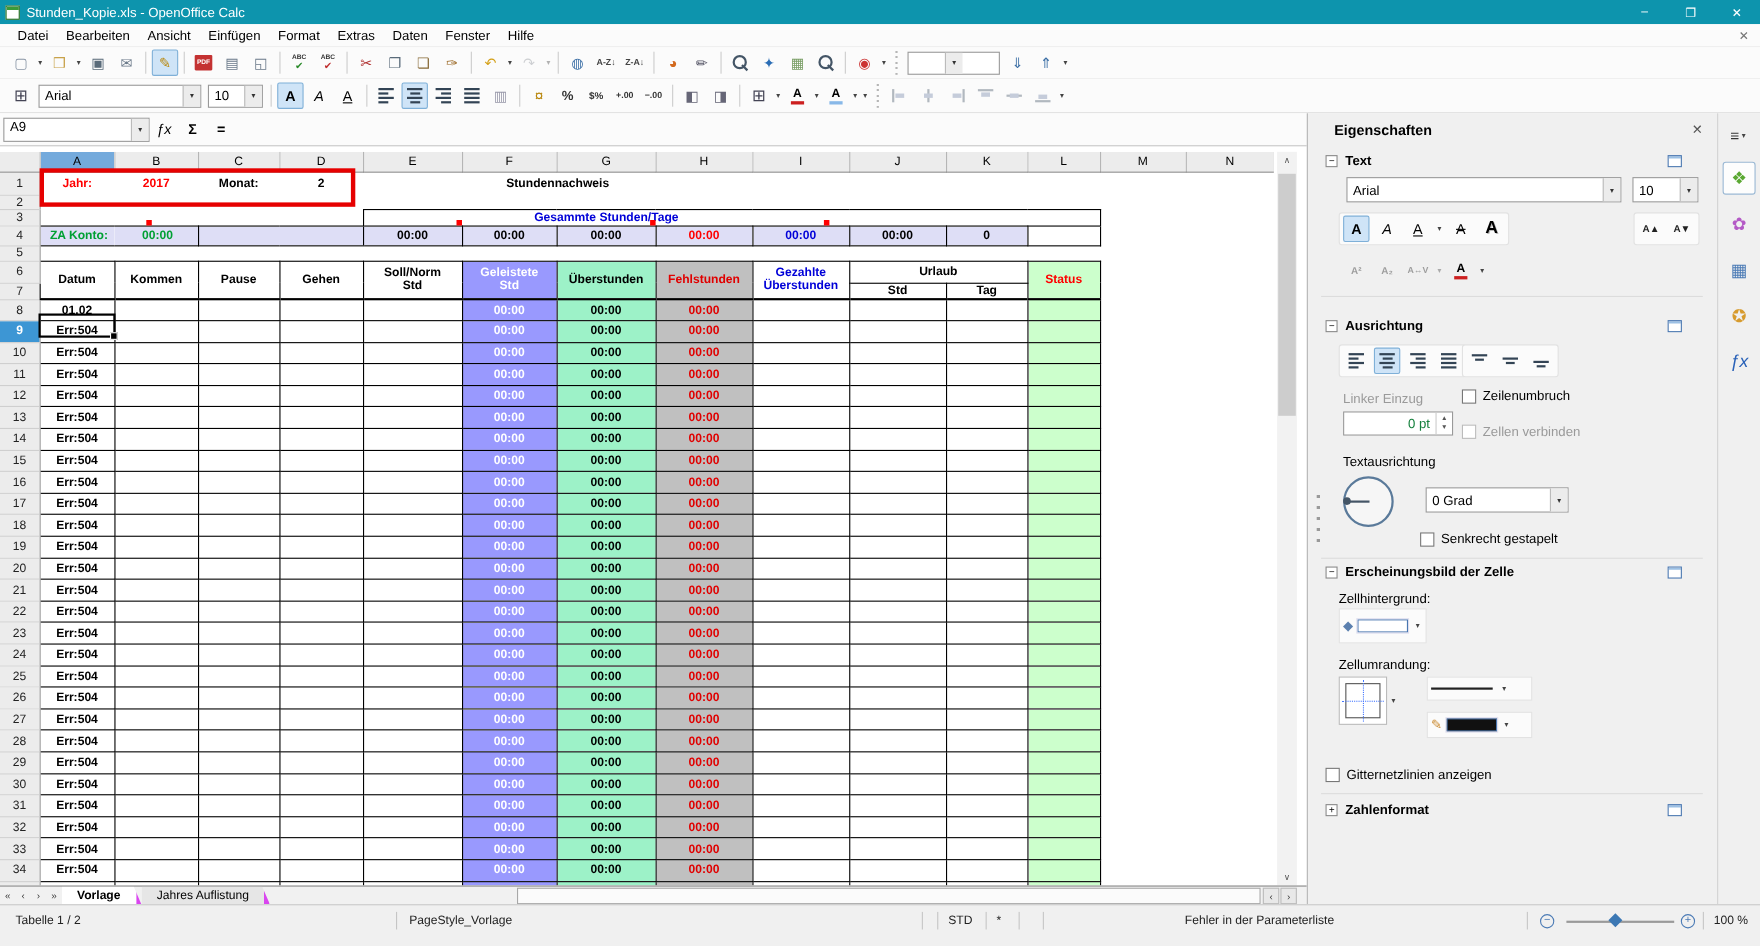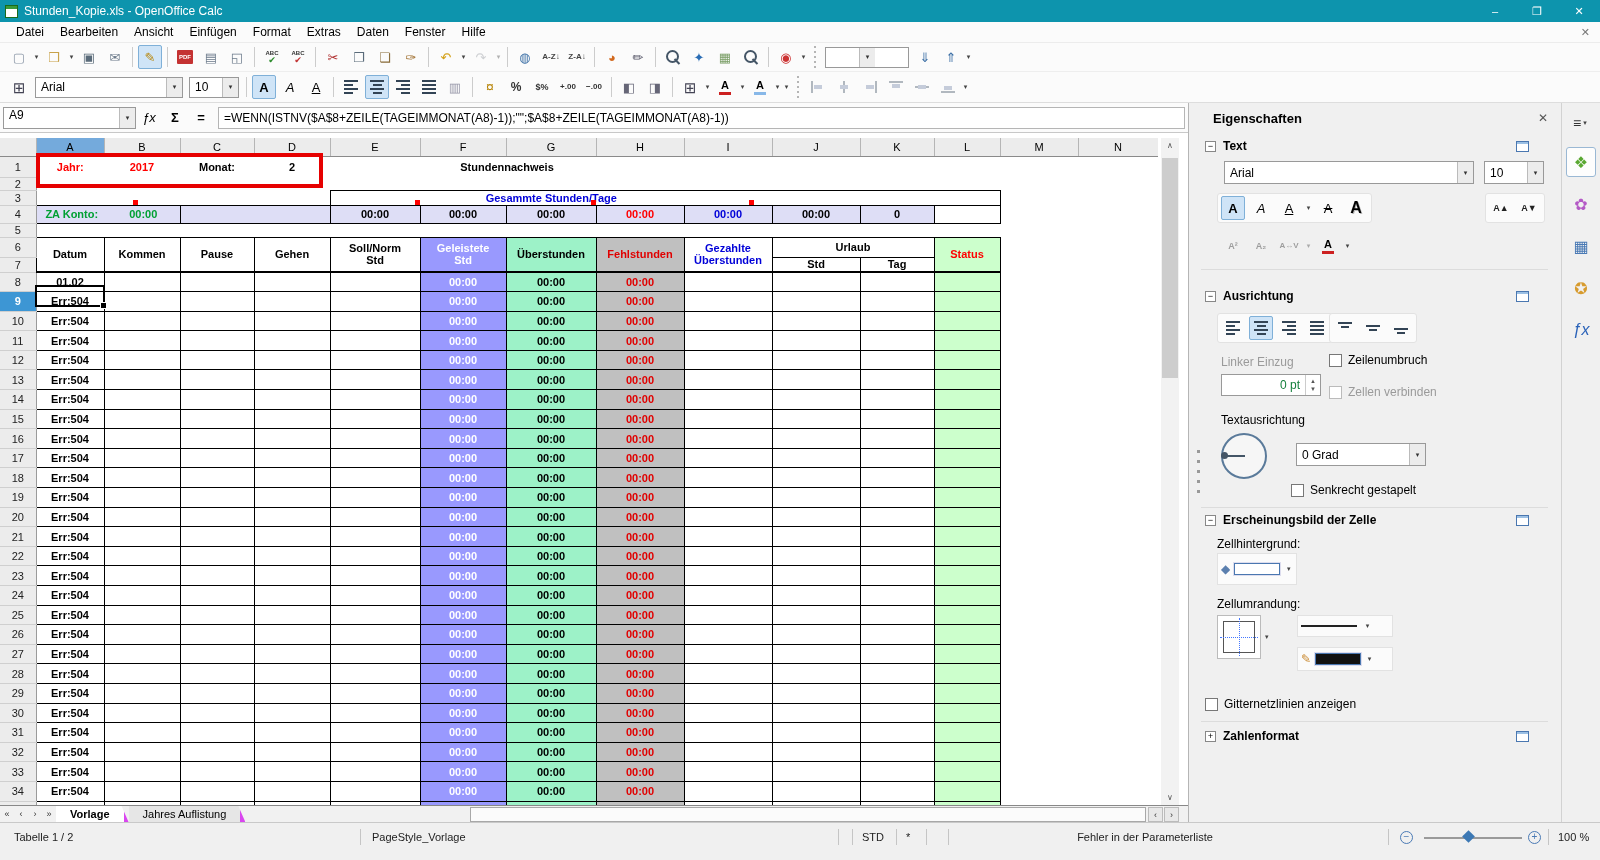--- a/index.html
+++ b/index.html
@@ -436,21 +436,20 @@
     </div>
 
   <div class="fbar">
     <span class="namebox">
       <span class="cval">A9</span>
       <span class="cbtn">▾</span>
     </span>
     <span class="fxb" style="font-style:italic">ƒx</span>
     <span class="fxb" style="font-weight:bold">Σ</span>
     <span class="fxb" style="font-weight:bold">=</span>
-    <span class="finput">=WENN(ISTNV($A$8+ZEILE(TAGEIMMONAT(A8)-1));"";$A$8+ZEILE(TAGEIMMONAT(A8)-1))</span>
   </div>
 
   <div class="gridarea">
     <div class="sheetwrap">
       <table class="sheet" id="sheet">
         <colgroup id="cols">
             <col style="width: 36px;">
             <col style="width: 68px;">
             <col style="width: 76px;">
             <col style="width: 74px;">

